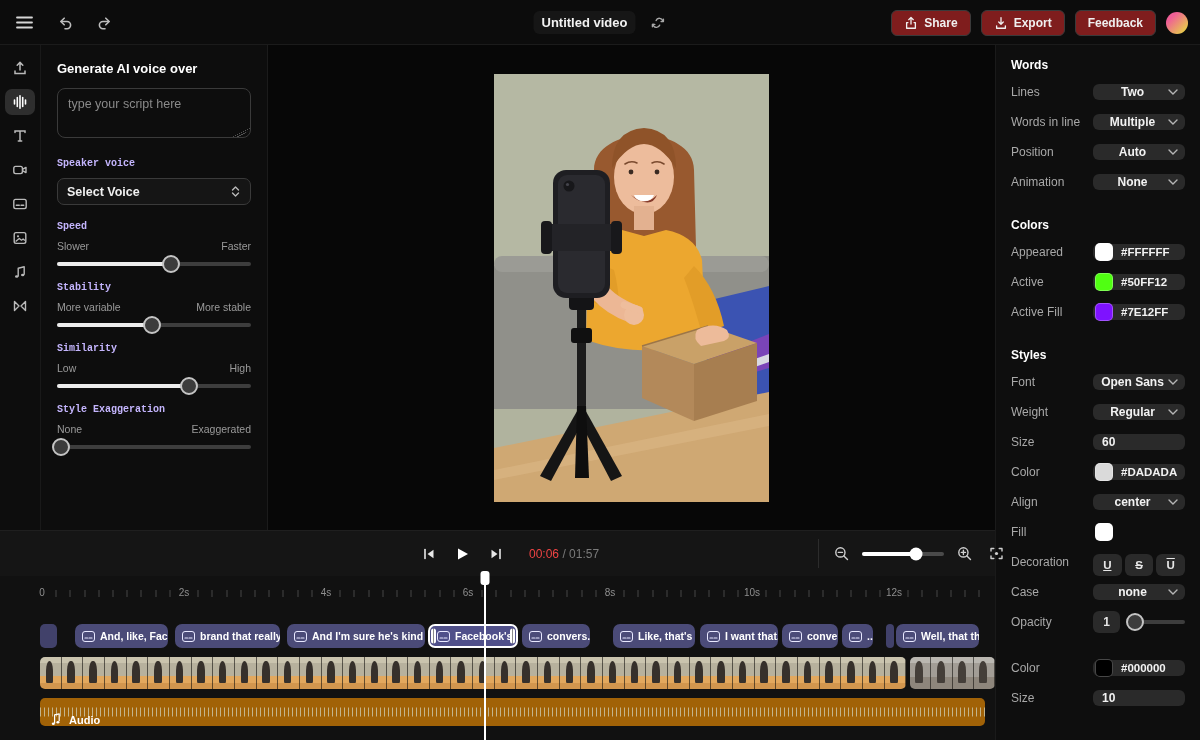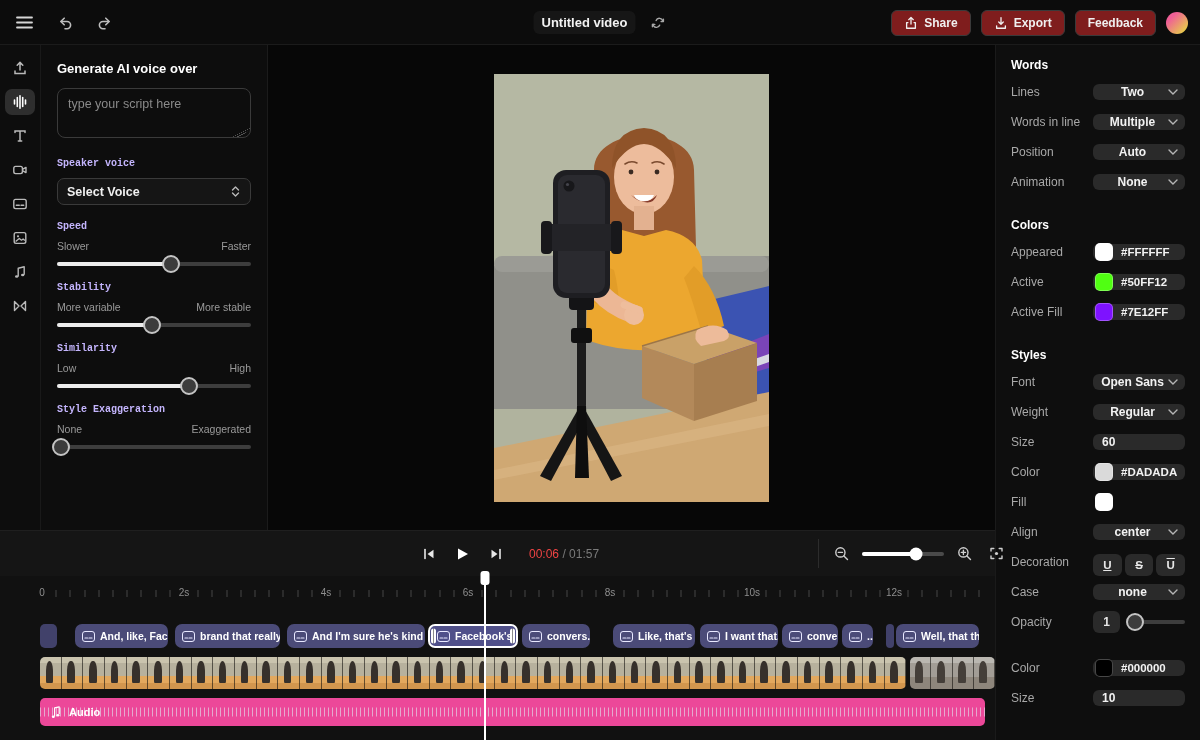--- a/index.html
+++ b/index.html
@@ -87,21 +87,21 @@
   .cap.sel { border:2px solid #fff; background:#50508a; }
   .cap .h { position:absolute; top:50%; transform:translateY(-50%); width:5px; height:15px; border-radius:2.5px; background:linear-gradient(90deg,#fff 0 2px,#8a8a8a 2px 3px,#fff 3px 5px); }
   .cap .hl { left:1px; } .cap .hr { right:1px; }
   .film { top:126px; height:32px; }
   .clip { position:absolute; top:0; height:32px; border-radius:5px; overflow:hidden; display:flex; cursor:pointer; }
   .thumb { flex:1 0 auto; position:relative; height:100%; }
   .warm .thumb { background:linear-gradient(180deg,#cac4ae 0 18%,#b7b19d 18% 58%,#e2a85e 58% 80%,#d2964e 80% 100%); border-right:1px solid rgba(18,16,14,.6); }
   .warm .thumb::after { content:''; position:absolute; left:28%; right:36%; top:11%; bottom:20%; background:#36302b; border-radius:45% 45% 10% 10%; }
   .cool .thumb { background:linear-gradient(180deg,#bab7b1 0 20%,#a29d96 20% 62%,#8e867c 62% 100%); border-right:1px solid rgba(18,16,14,.6); }
   .cool .thumb::after { content:''; position:absolute; left:26%; right:34%; top:14%; bottom:18%; background:#443e39; border-radius:45% 45% 10% 10%; }
-  .audio-clip { position:absolute; top:167px; height:28px; background:#ec4899; border-radius:5px; display:flex; align-items:center; gap:7px; padding:0 10px; cursor:pointer; overflow:hidden; }
+  .audio-clip { position:absolute; top:167px; height:28px; background:#a16207; border-radius:5px; display:flex; align-items:flex-end; gap:7px; padding:0 10px; cursor:pointer; overflow:hidden; }
   .audio-clip::after { content:''; position:absolute; left:0; right:0; top:50%; height:9px; transform:translateY(-50%); background:repeating-linear-gradient(90deg,rgba(225,248,250,.55) 0 1px,transparent 1px 4px); }
   .audio-label { position:relative; z-index:1; font-size:11px; font-weight:700; color:#fff; }
   .playhead { position:absolute; top:40px; bottom:0; width:2px; margin-left:-1px; background:#fff; z-index:6; cursor:ew-resize; }
   .playhead::before { content:''; position:absolute; top:0; left:50%; transform:translateX(-50%); width:9px; height:14px; background:#fff; border-radius:3px; }
   svg { display:block; }
 </style>
 </head>
 <body>
 
 <div class="app">
@@ -396,32 +396,32 @@
         </div>
     </div>
     <div class="insp-row">
       <span class="insp-label">Color</span>
       <div class="ctl swpill">
           <span class="swatch" style="background:#DADADA"></span>
           <b>#DADADA</b>
         </div>
     </div>
     <div class="insp-row">
-      <span class="insp-label">Fill</span>
-      <div class="ctl swpill bare">
-          <span class="swatch" style="background:#FFFFFF"></span>
-        </div>
-    </div>
-    <div class="insp-row">
       <span class="insp-label">Align</span>
       <div class="ctl dd">
           <span>center</span>
           <svg width="10" height="6" viewBox="0 0 10 6">
             <path d="M1 1l4 4 4-4" fill="none" stroke="#b5b5b5" stroke-width="1.4" stroke-linecap="round"></path>
           </svg>
+        </div>
+    </div>
+    <div class="insp-row">
+      <span class="insp-label">Fill</span>
+      <div class="ctl swpill bare">
+          <span class="swatch" style="background:#FFFFFF"></span>
         </div>
     </div>
     <div class="insp-row">
       <span class="insp-label">Decoration</span>
       <div class="ctl deco">
         <button style="text-decoration:underline">U</button>
         <button style="text-decoration:line-through">S</button>
         <button style="text-decoration:overline">U</button>
       </div>
     </div>

